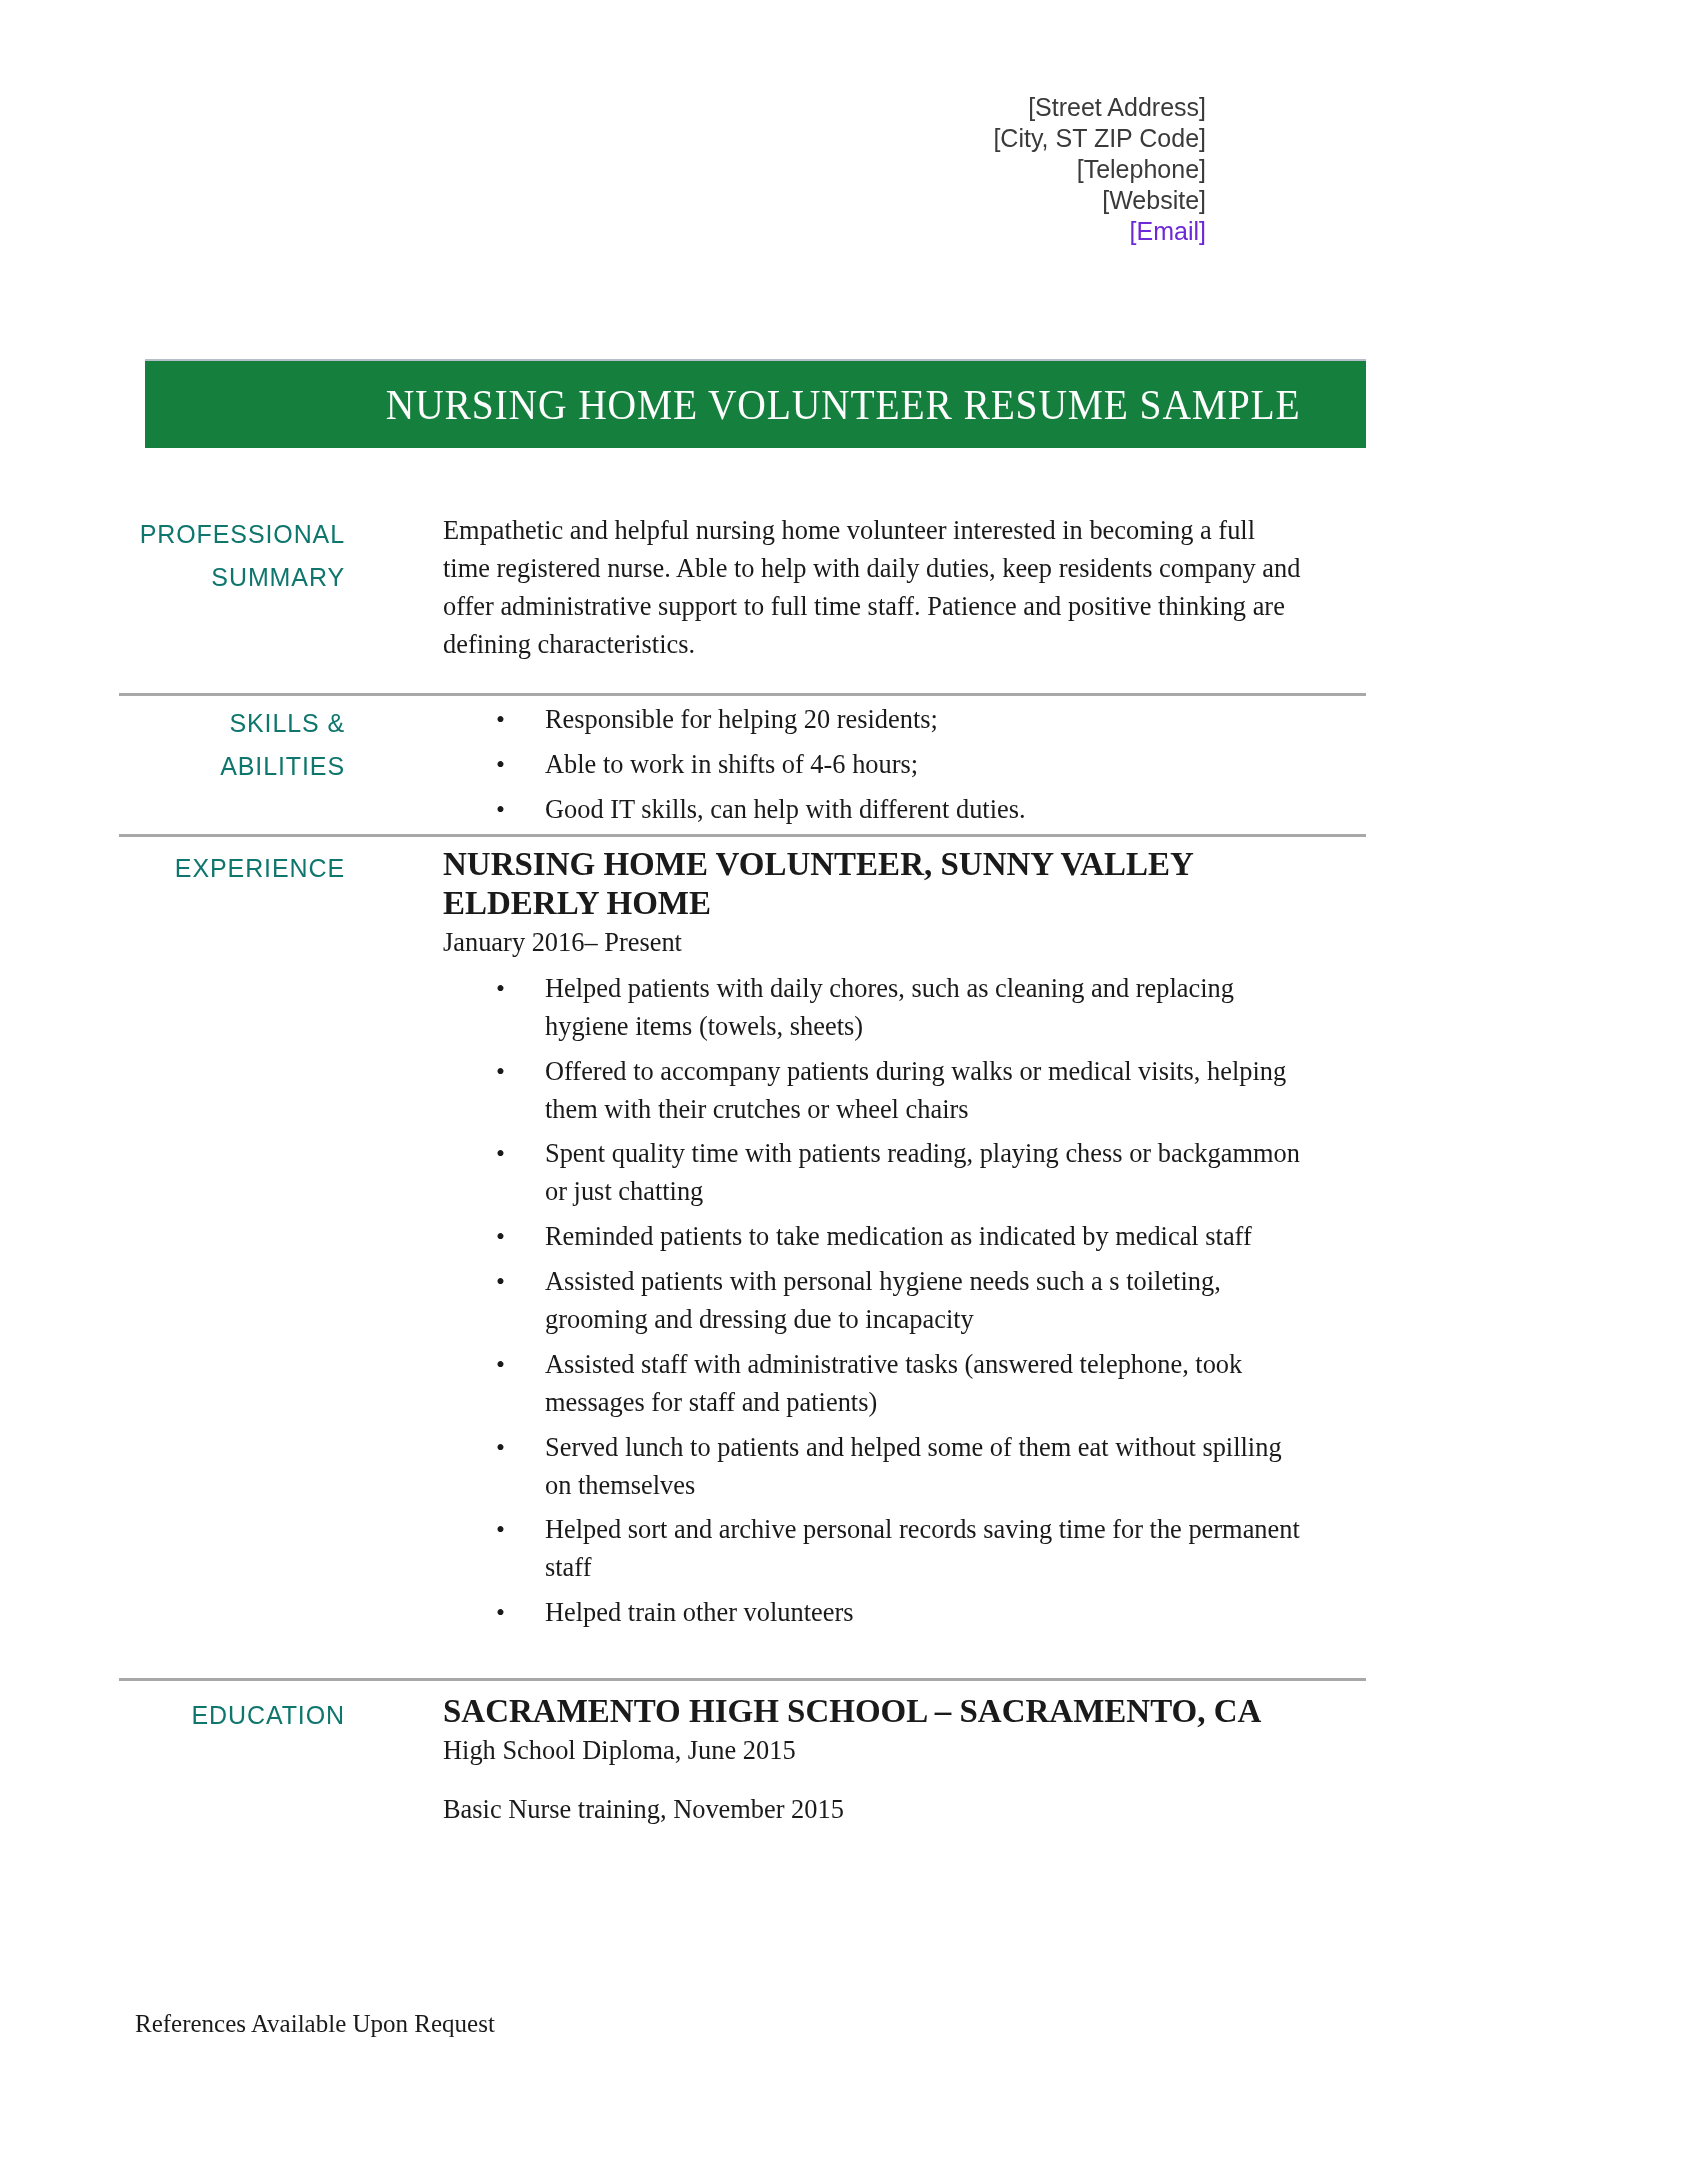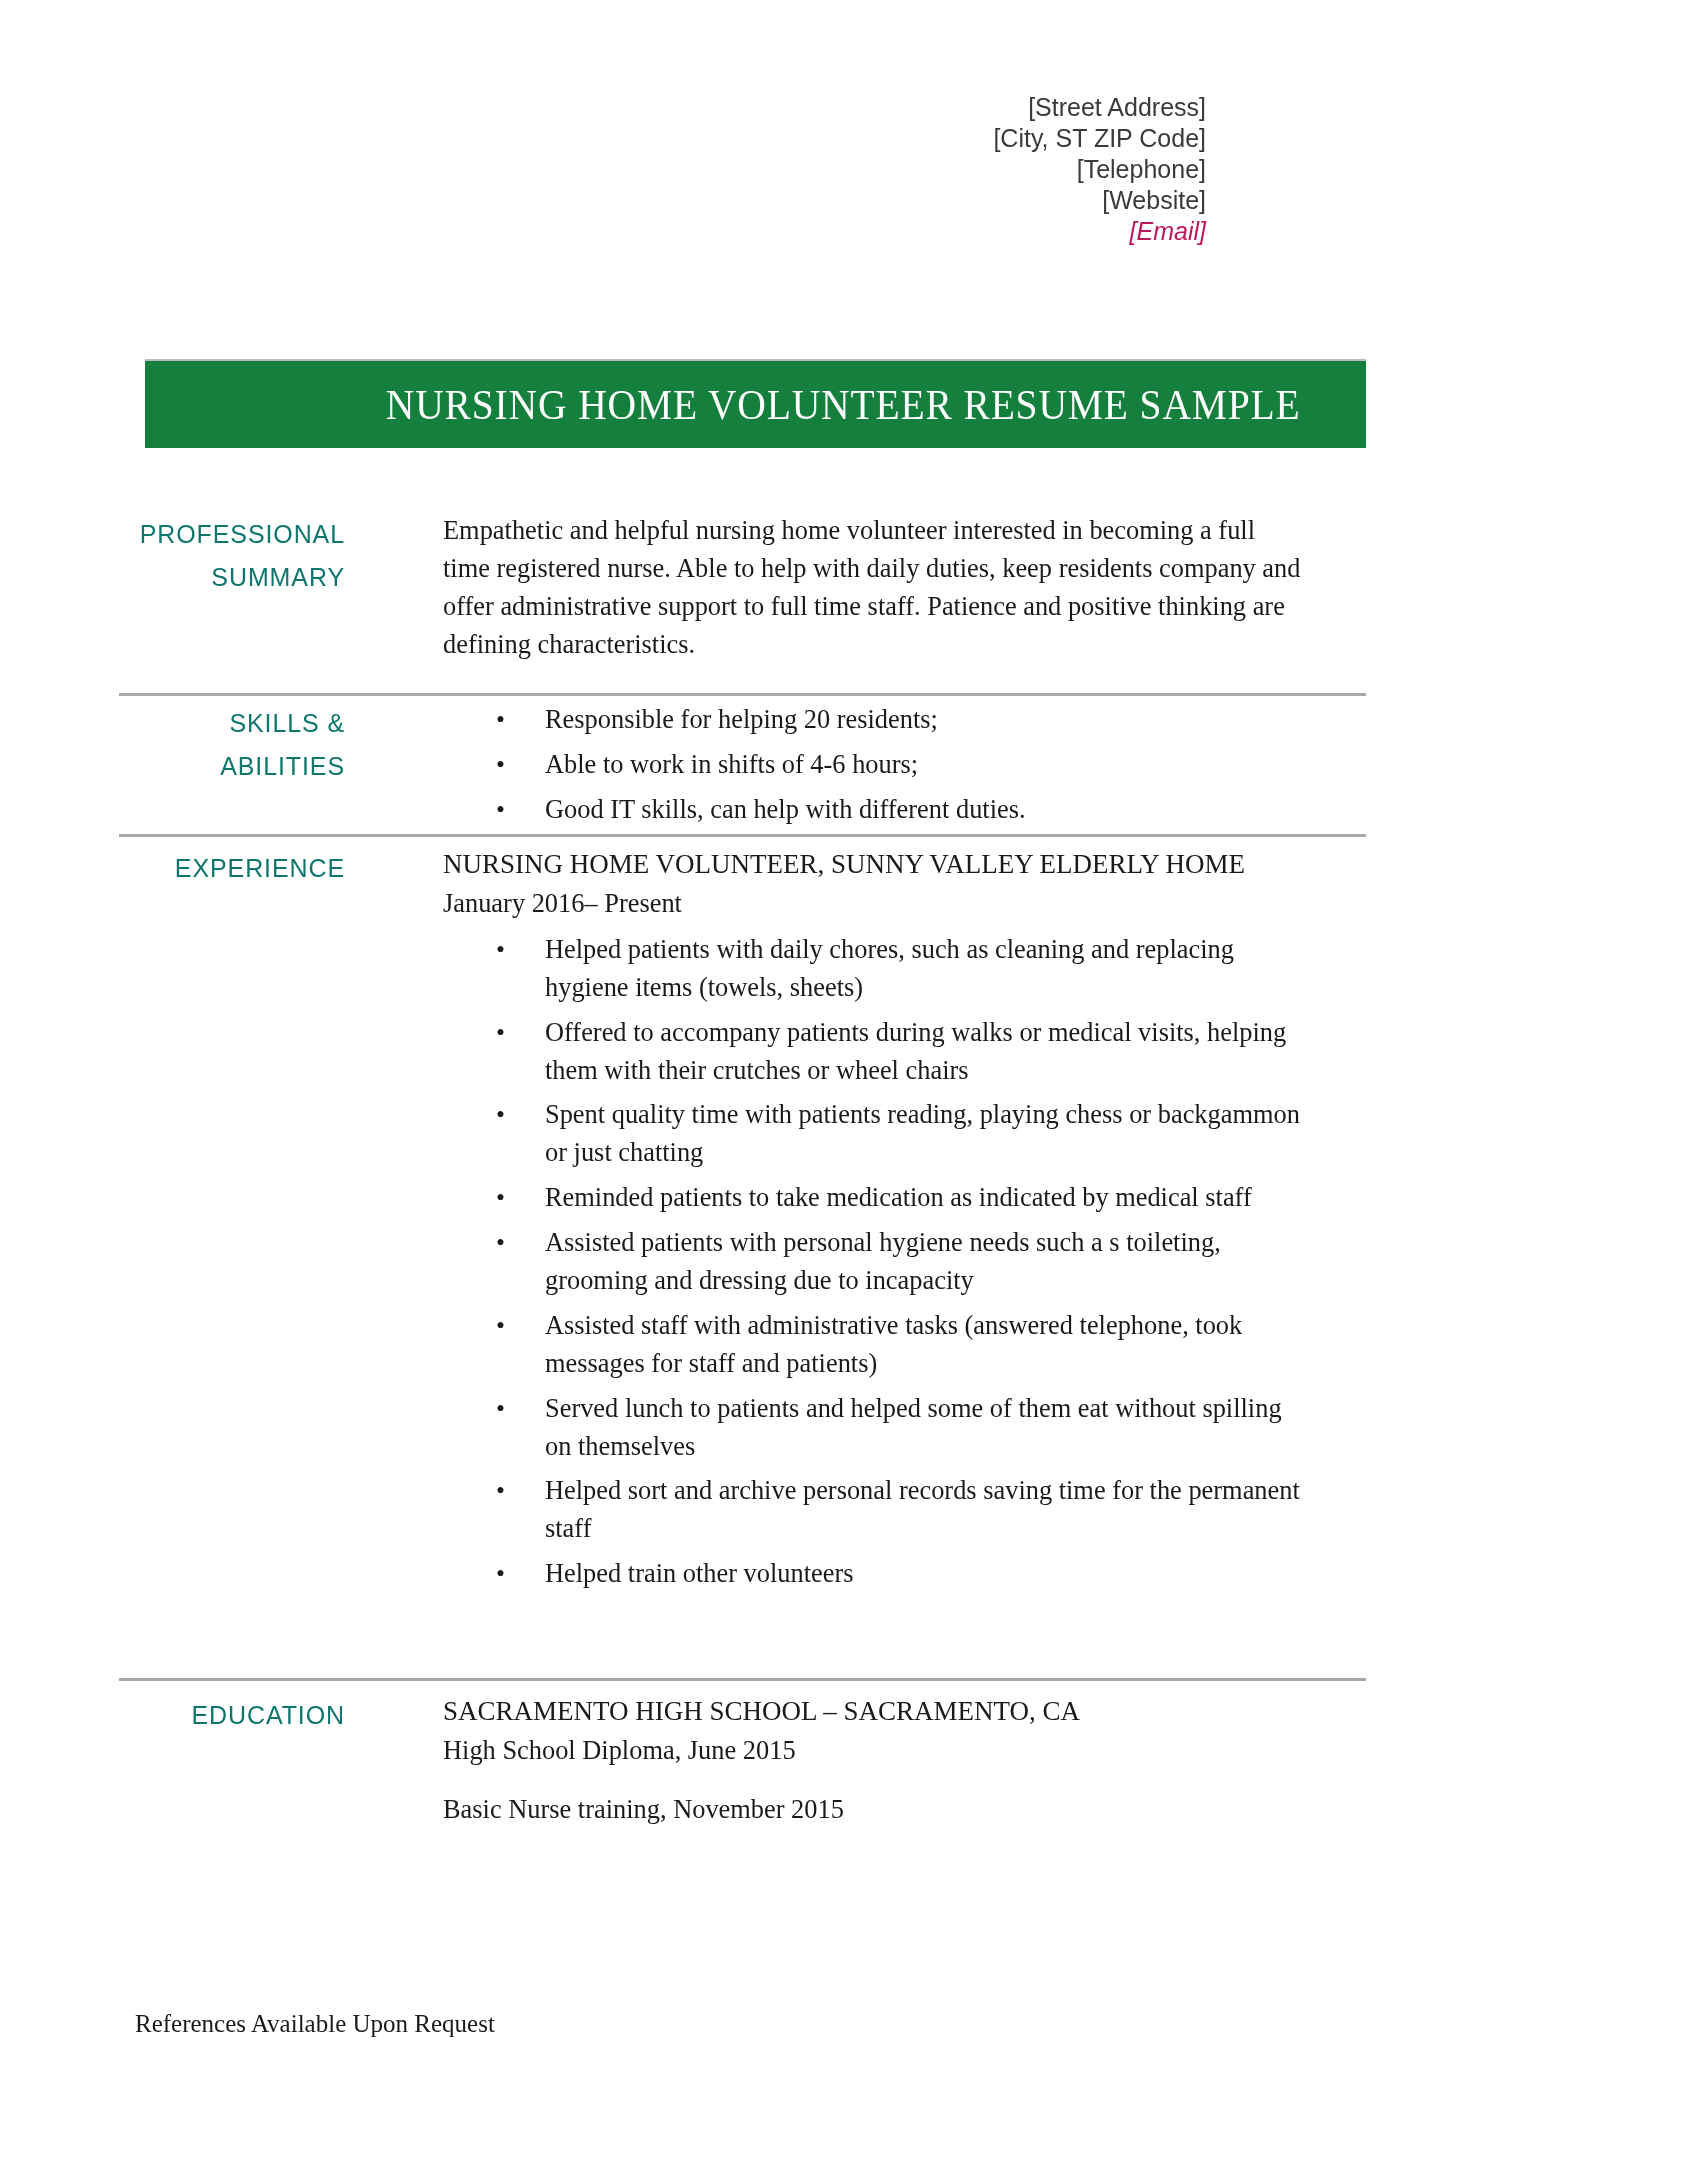--- a/index.html
+++ b/index.html
@@ -18,22 +18,21 @@
     position: absolute;
     top: 92px;
     right: 160px;
     text-align: right;
     font-family: "Liberation Sans", "DejaVu Sans", sans-serif;
     font-size: 25px;
     line-height: 31px;
     color: #3a3a3a;
   }
   .contact .email-line {
-    font-style: italic;
-    color: #be185d;
+    color: #6d28d9;
   }
 
   
   .banner {
     position: absolute;
     left: 145px;
     top: 359px;
     width: 1397px;
     height: 87px;
     background: #15803d;
@@ -74,22 +73,22 @@
     padding-left: 98px;
     font-size: 26.4px;
     line-height: 38px;
   }
   .sec-summary   { top: 511px; }
   .sec-skills    { top: 700px; }
   .sec-experience{ top: 845px; }
   .sec-education { top: 1692px; }
 
   .job-title, .school-name {
-    font-weight: normal;
-    font-size: 27px;
+    font-weight: bold;
+    font-size: 33px;
     line-height: 39px;
   }
   .job-dates { line-height: 39px; }
 
   
   ul.bullets {
     list-style: none;
     margin: 6.8px 0 0 0;
     padding: 0;
   }

